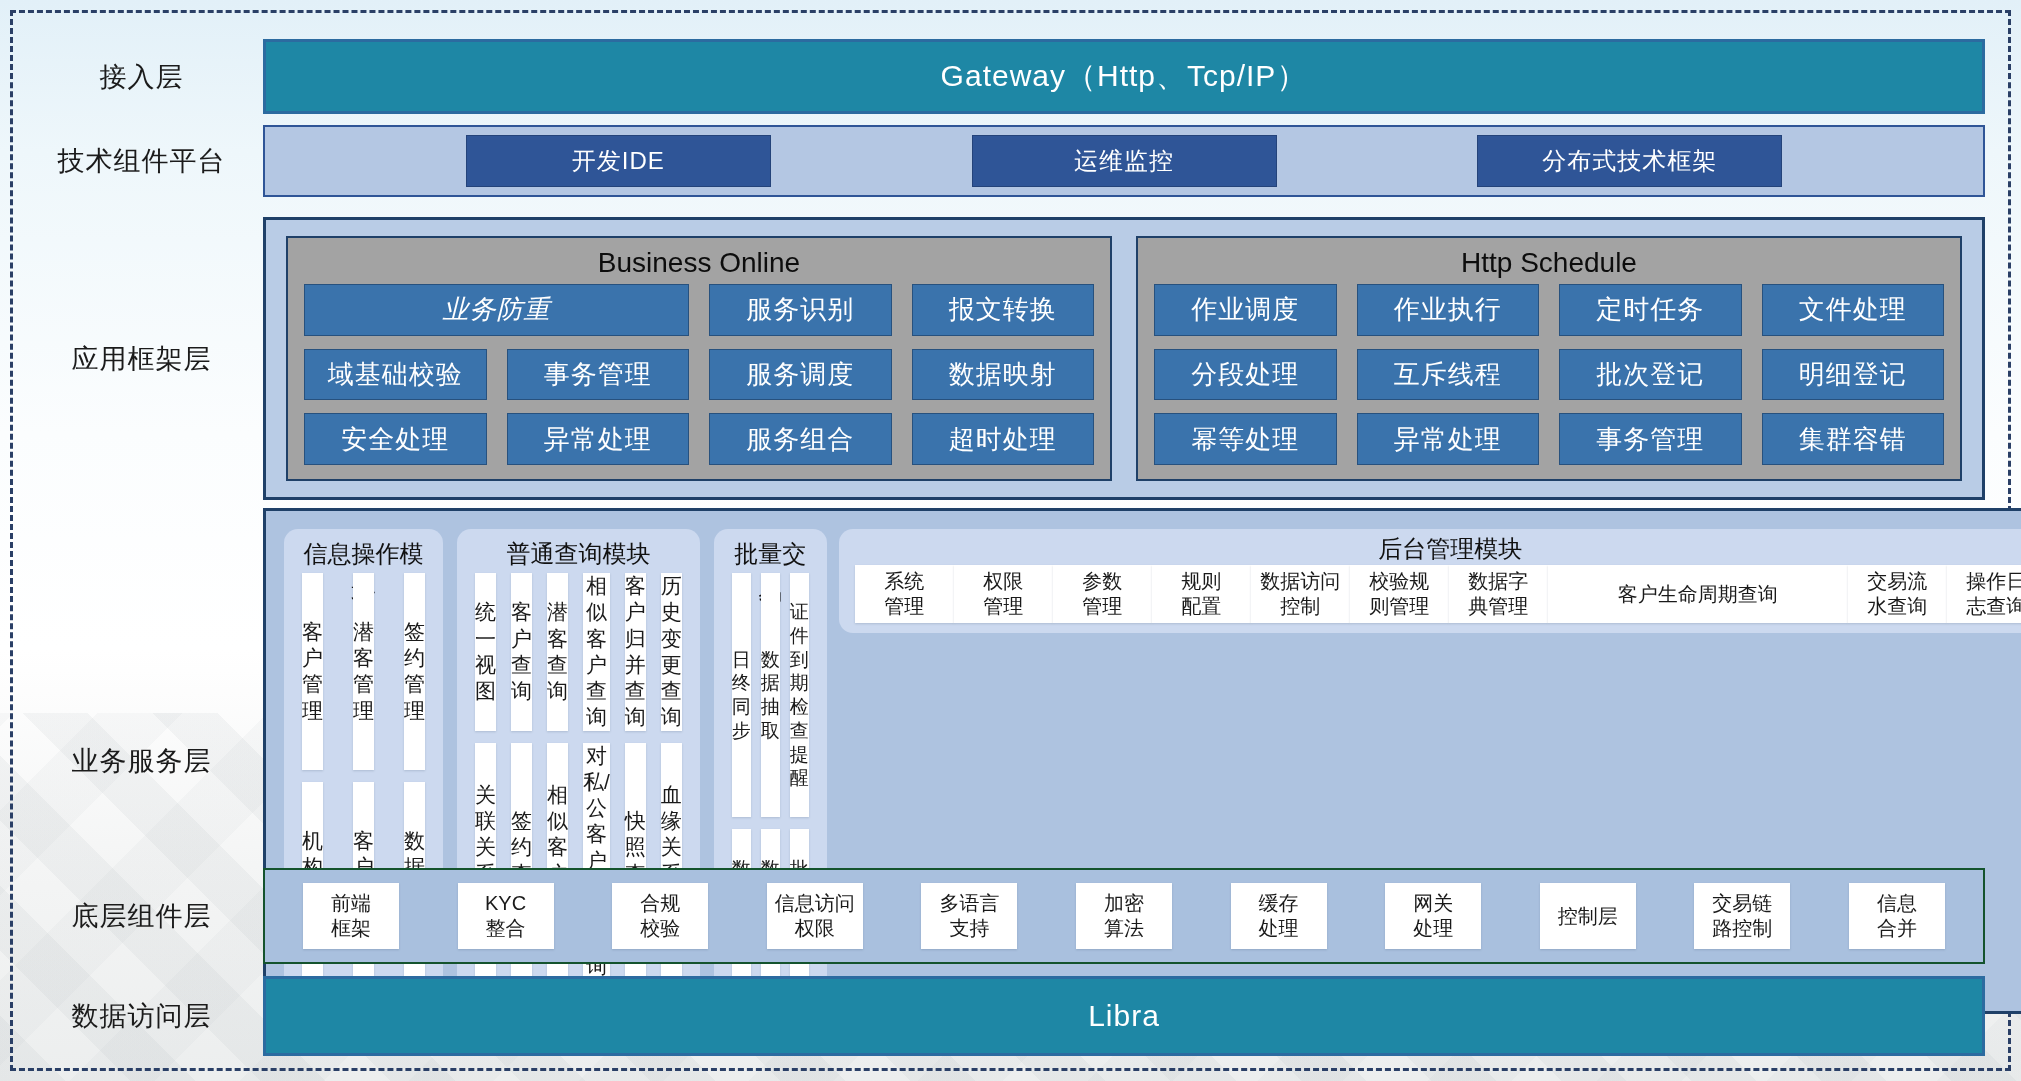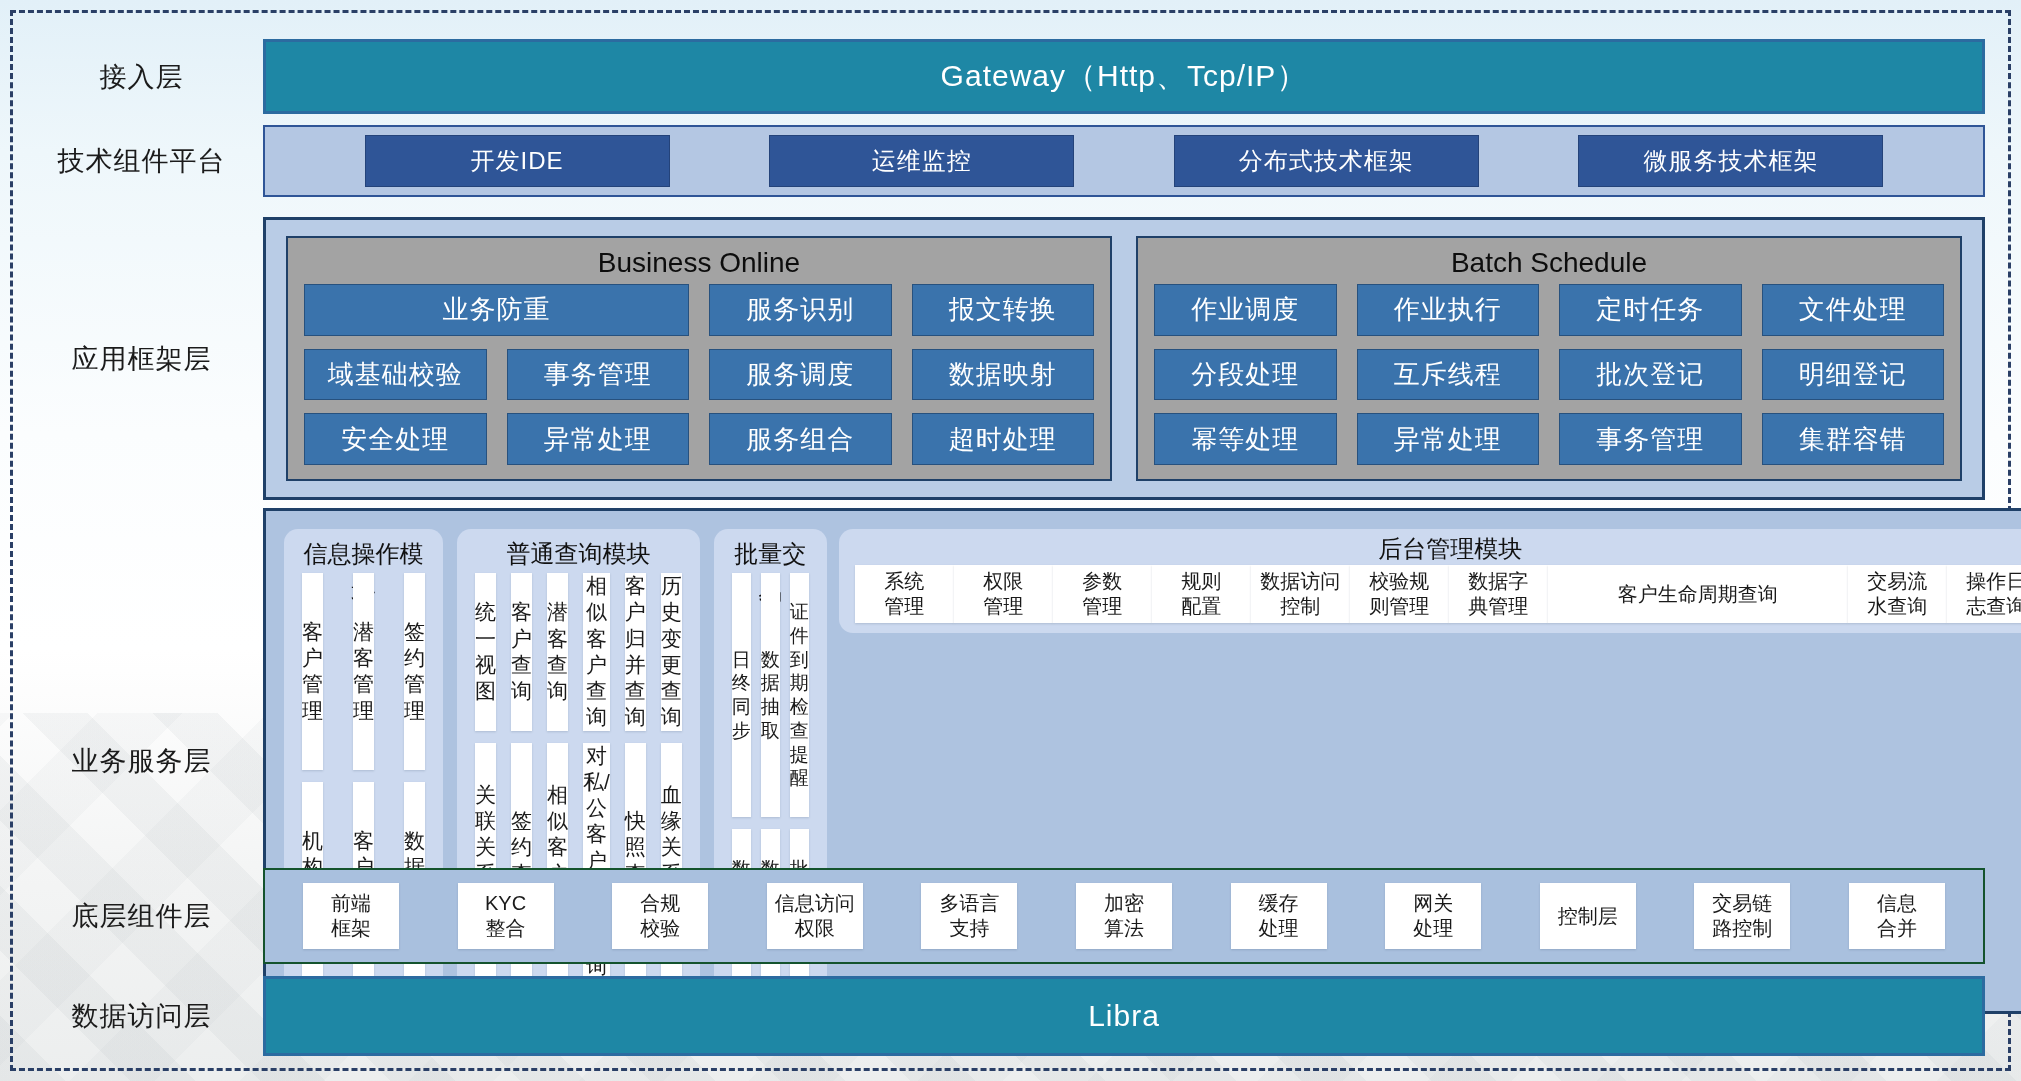--- a/index.html
+++ b/index.html
@@ -54,21 +54,21 @@
   .group{
     flex:1;background:#a3a3a3;border:2px solid #1f4068;box-sizing:border-box;
     display:flex;flex-direction:column;padding:4px 16px 14px;
   }
   .group-title{height:42px;line-height:42px;text-align:center;font-size:28px;color:#0d0d0d;}
   .group-grid{flex:1;display:grid;grid-template-columns:repeat(4,1fr);gap:13px 20px;}
   .cell{
     background:#3a73ac;border:1px solid #27517e;box-sizing:border-box;color:#fff;
     display:flex;align-items:center;justify-content:center;font-size:26px;letter-spacing:1px;
   }
-  .cell.span2{grid-column:span 2;}
+  .cell.span2{grid-column:span 2;font-style:italic;}
   
   .biz-panel{
     background:#aec3e0;border:3px solid #1f4068;
     display:flex;flex-direction:row;gap:12px;padding:18px;
   }
   .modules{flex:1;display:grid;grid-template-columns:465fr 893fr 290fr;gap:14px;}
   .module{
     background:#ccd9ef;border-radius:14px;display:flex;flex-direction:column;
     padding:6px 18px 14px;box-sizing:border-box;
   }
@@ -107,21 +107,20 @@
     <div class="row-label">接入层</div>
     <div class="bar">Gateway（Http、Tcp/IP）</div>
   </section>
 
   <section class="row row-tech">
     <div class="row-label">技术组件平台</div>
     <div class="panel tech-panel">
         <div class="tech-btn">开发IDE</div>
         <div class="tech-btn">运维监控</div>
         <div class="tech-btn">分布式技术框架</div>
-        <div class="tech-btn">微服务技术框架</div>
       </div>
   </section>
 
   <section class="row row-appfw">
     <div class="row-label">应用框架层</div>
     <div class="panel appfw-panel">
       <div class="group">
         <div class="group-title">Business Online</div>
         <div class="group-grid">
             <div class="cell span2">业务防重</div>
@@ -131,21 +130,21 @@
             <div class="cell">事务管理</div>
             <div class="cell">服务调度</div>
             <div class="cell">数据映射</div>
             <div class="cell">安全处理</div>
             <div class="cell">异常处理</div>
             <div class="cell">服务组合</div>
             <div class="cell">超时处理</div>
           </div>
       </div>
       <div class="group">
-        <div class="group-title">Batch Schedule</div>
+        <div class="group-title">Http Schedule</div>
         <div class="group-grid">
             <div class="cell">作业调度</div>
             <div class="cell">作业执行</div>
             <div class="cell">定时任务</div>
             <div class="cell">文件处理</div>
             <div class="cell">分段处理</div>
             <div class="cell">互斥线程</div>
             <div class="cell">批次登记</div>
             <div class="cell">明细登记</div>
             <div class="cell">幂等处理</div>

